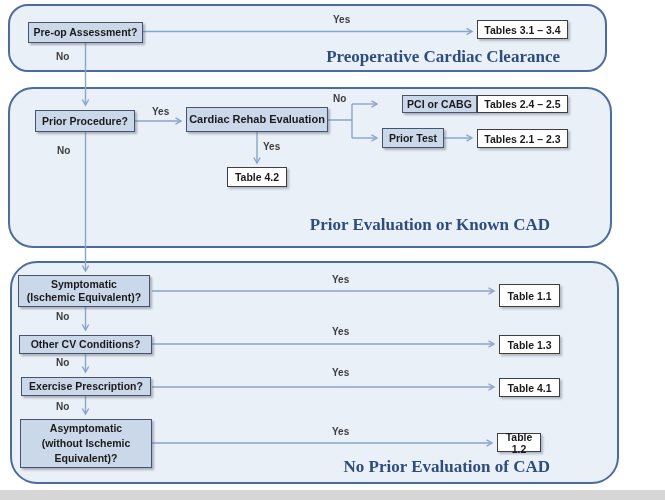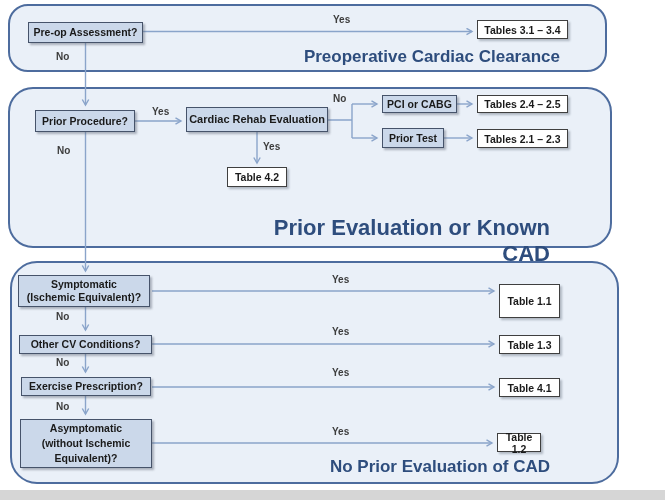--- a/index.html
+++ b/index.html
@@ -7,20 +7,21 @@
     position:relative;width:665px;height:500px;background:#ffffff;
     font-family:"Liberation Sans",sans-serif;overflow:hidden;
   }
   .section{
     position:absolute;background:#eaf0f8;border:2px solid #4d6c9e;
     box-sizing:border-box;
   }
   .section-title{
     position:absolute;color:#2e4d7d;font-weight:bold;text-align:right;
     letter-spacing:0px;
+    font-family:Liberation Serif, serif;
   }
   .wires{position:absolute;left:0;top:0;pointer-events:none;}
   .node{
     position:absolute;box-sizing:border-box;display:flex;align-items:center;justify-content:center;
     text-align:center;font-weight:bold;color:#1a1a1a;
   }
   .decision{
     background:#cbd8ea;border:1.4px solid #46536a;font-size:10.5px;line-height:13px;
     box-shadow:1.5px 1.5px 2px rgba(90,100,115,0.45);
   }
@@ -39,21 +40,21 @@
 </head>
 <body>
 
 <div class="canvas">
 
   <div class="section" style="left:8px;top:4px;width:599px;height:68px;border-radius:20px;">
     <div class="section-title" style="right:45px;top:41px;width:300px;font-size:17px;">Preoperative Cardiac Clearance</div>
   </div>
 
   <div class="section" style="left:8px;top:87px;width:604px;height:161px;border-radius:25px;">
-    <div class="section-title" style="right:60px;top:126px;width:300px;font-size:22px;">Prior Evaluation or Known CAD</div>
+    <div class="section-title" style="right:60px;top:126px;width:300px;font-size:17px;">Prior Evaluation or Known CAD</div>
   </div>
 
   <div class="section" style="left:10px;top:261px;width:609px;height:223px;border-radius:27px;">
     <div class="section-title" style="right:67px;top:194px;width:300px;font-size:17px;">No Prior Evaluation of CAD</div>
   </div>
 
   <svg class="wires" width="665" height="500">
     <defs>
       <marker id="arrow" markerWidth="9" markerHeight="9" refX="6.5" refY="4" orient="auto" markerUnits="userSpaceOnUse">
         <path d="M1,0.8 L6.5,4 L1,7.2" fill="none" stroke="#8aa4ca" stroke-width="1.4"></path>
@@ -76,35 +77,35 @@
       <path d="M85.5,354 L85.5,372" marker-end="url(#arrow)"></path>
       <path d="M152,387 L494,387" marker-end="url(#arrow)"></path>
       <path d="M85.5,396 L85.5,414" marker-end="url(#arrow)"></path>
       <path d="M152,443 L492,443" marker-end="url(#arrow)"></path>
     </g>
   </svg>
 
   <div class="node decision" style="left:28px;top:22px;width:115px;height:21px;">Pre-op Assessment?</div>
   <div class="node decision" style="left:35px;top:110px;width:100px;height:22px;">Prior Procedure?</div>
   <div class="node decision" style="left:186px;top:107px;width:142px;height:25px;font-size:11px;">Cardiac Rehab Evaluation</div>
-  <div class="node decision" style="left:382px;top:95px;width:75px;height:18px;">PCI or CABG</div>
+  <div class="node decision" style="left:402px;top:95px;width:75px;height:18px;">PCI or CABG</div>
   <div class="node decision" style="left:382px;top:128px;width:62px;height:20px;">Prior Test</div>
   <div class="node decision pre-line" style="left:18px;top:275px;width:132px;height:32px;">Symptomatic
 (Ischemic Equivalent)?</div>
   <div class="node decision" style="left:19px;top:335px;width:133px;height:19px;">Other CV Conditions?</div>
   <div class="node decision" style="left:21px;top:377px;width:130px;height:19px;">Exercise Prescription?</div>
   <div class="node decision pre-line" style="left:20px;top:419px;width:132px;height:49px;line-height:15px;">Asymptomatic
 (without Ischemic
 Equivalent)?</div>
 
   <div class="node tablebox" style="left:477px;top:20px;width:91px;height:19px;">Tables 3.1 – 3.4</div>
   <div class="node tablebox" style="left:477px;top:95px;width:91px;height:18px;">Tables 2.4 – 2.5</div>
   <div class="node tablebox" style="left:477px;top:129px;width:91px;height:19px;">Tables 2.1 – 2.3</div>
   <div class="node tablebox" style="left:227px;top:167px;width:60px;height:20px;">Table 4.2</div>
-  <div class="node tablebox" style="left:499px;top:284px;width:61px;height:34px;">Table 1.1</div>
+  <div class="node tablebox" style="left:499px;top:284px;width:61px;height:23px;">Table 1.1</div>
   <div class="node tablebox" style="left:499px;top:335px;width:61px;height:19px;">Table 1.3</div>
   <div class="node tablebox" style="left:499px;top:378px;width:61px;height:19px;">Table 4.1</div>
   <div class="node tablebox" style="left:497px;top:433px;width:44px;height:19px;">Table 1.2</div>
 
   <div class="edge-label" style="left:333px;top:14px;">Yes</div>
   <div class="edge-label" style="left:56px;top:51px;">No</div>
   <div class="edge-label" style="left:152px;top:106px;">Yes</div>
   <div class="edge-label" style="left:57px;top:145px;">No</div>
   <div class="edge-label" style="left:333px;top:93px;">No</div>
   <div class="edge-label" style="left:263px;top:141px;">Yes</div>

